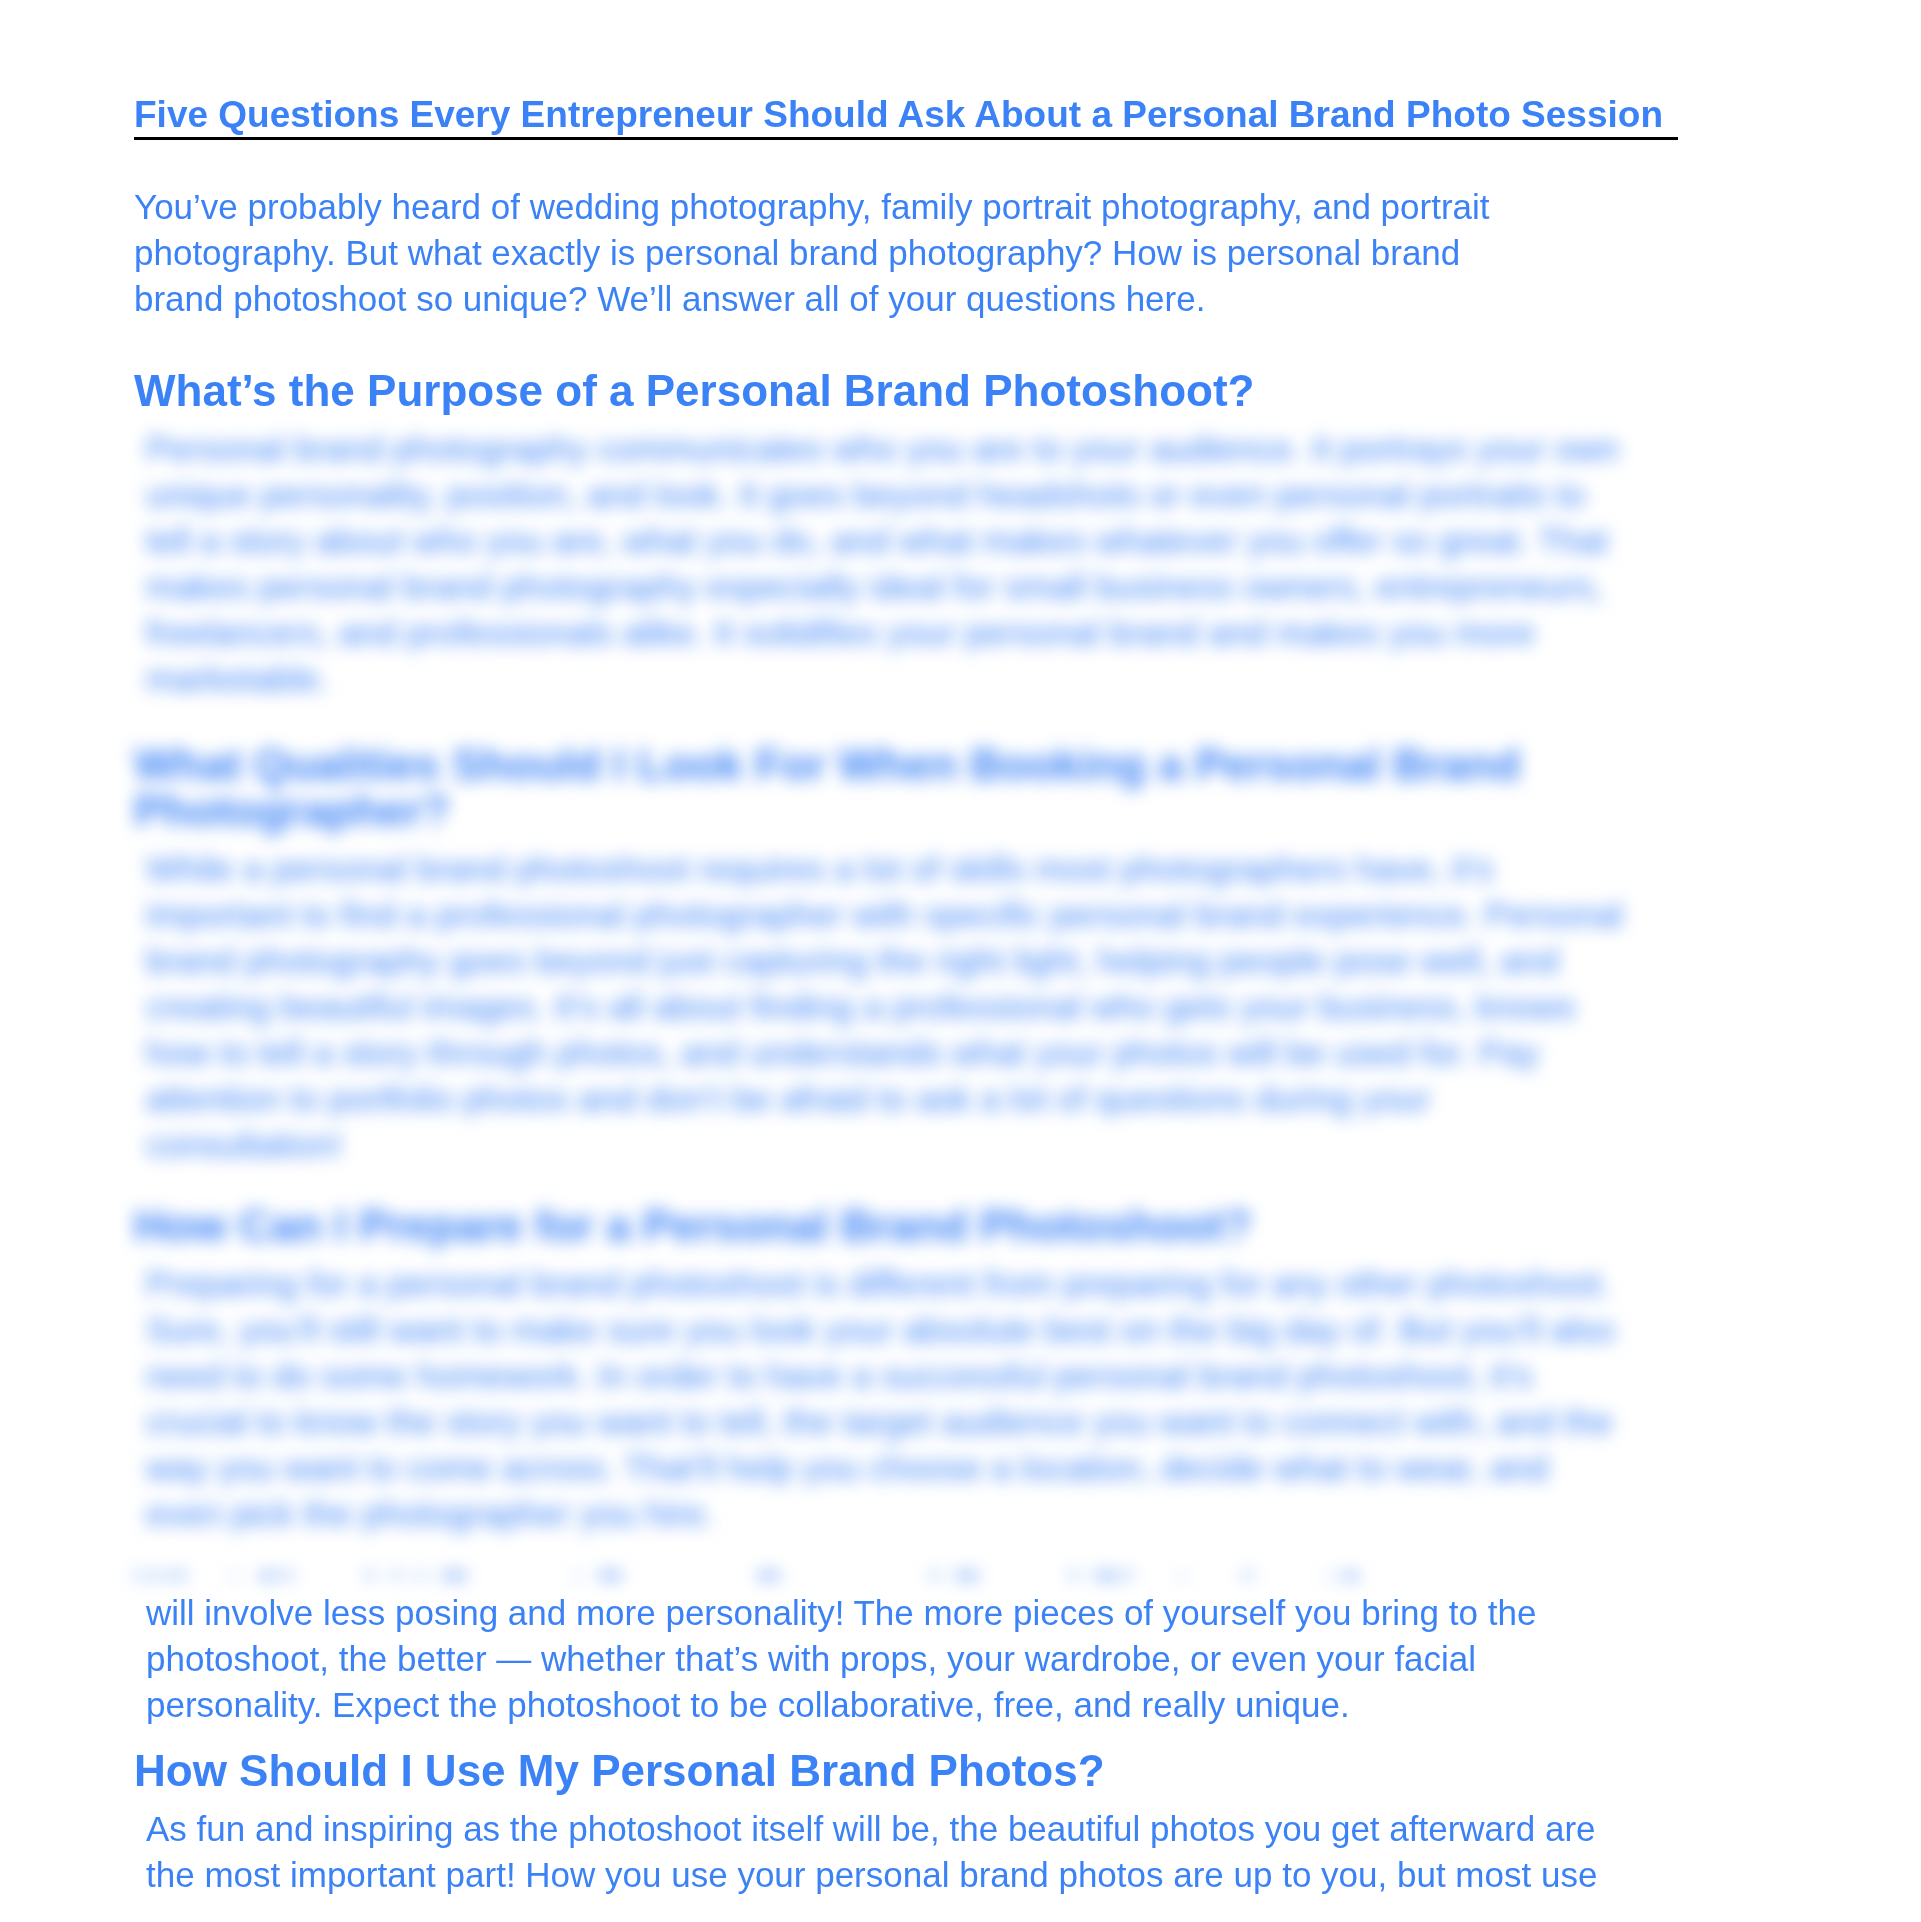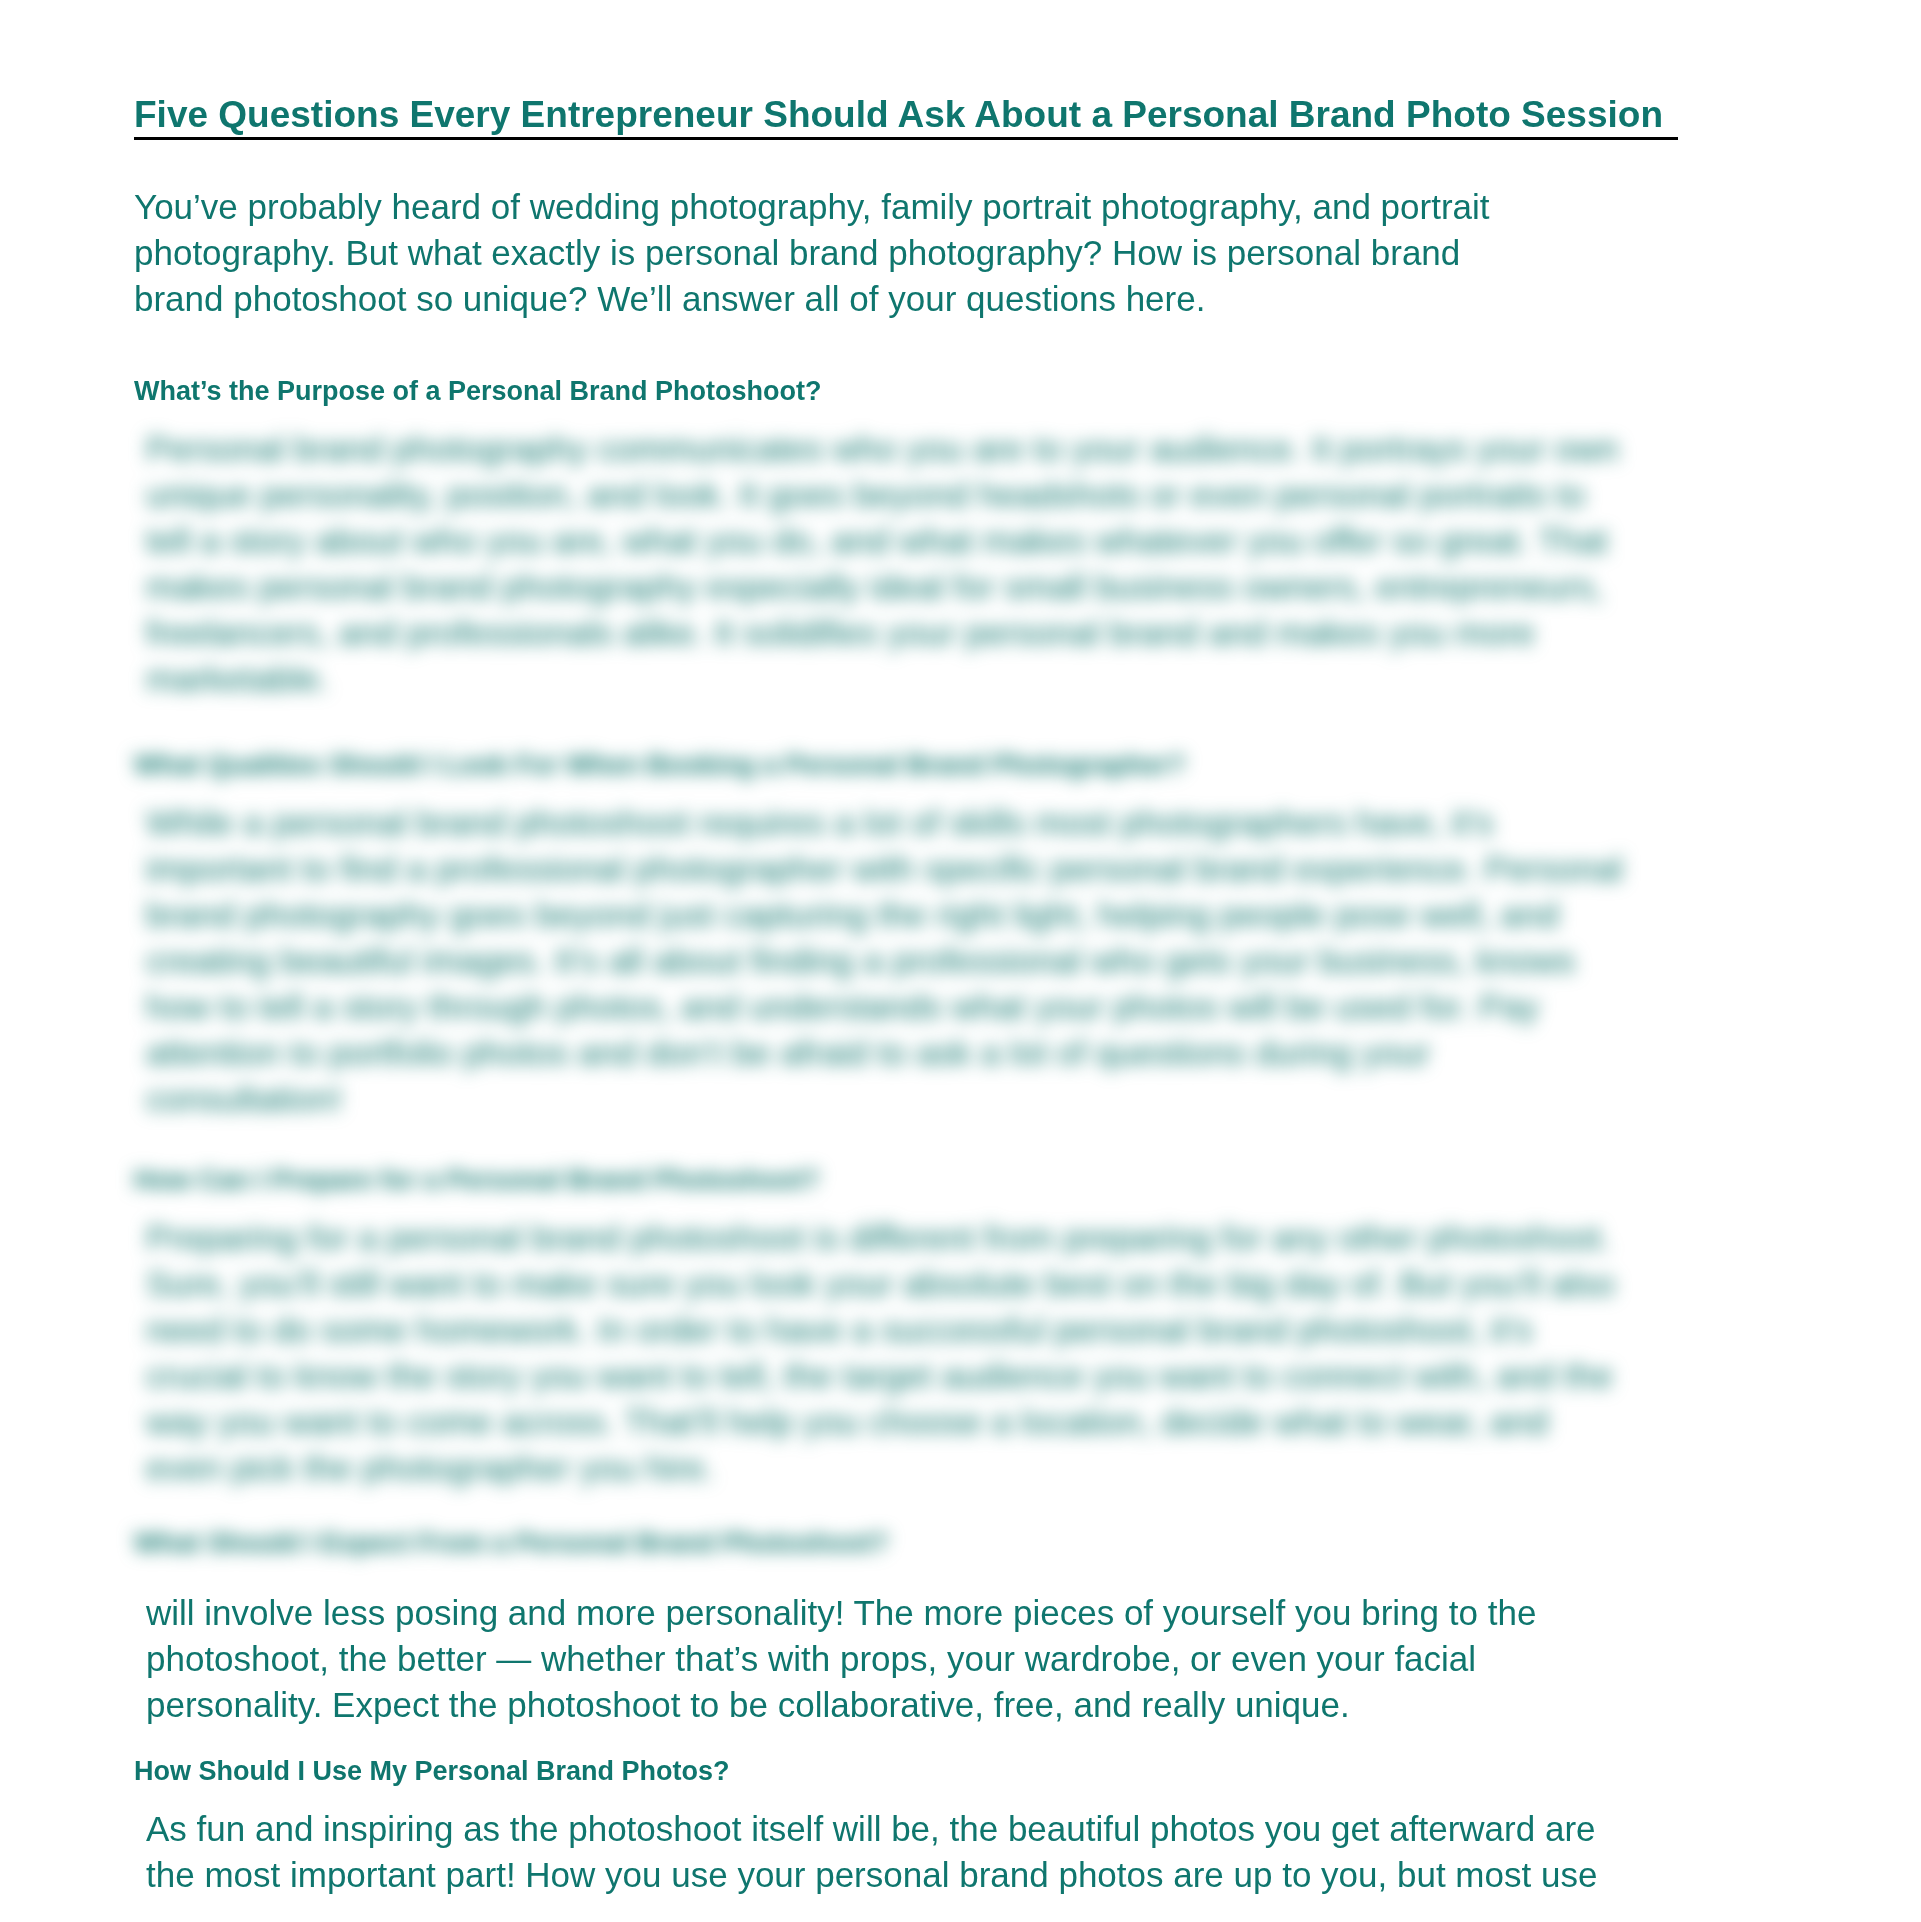--- a/index.html
+++ b/index.html
@@ -6,42 +6,42 @@
     margin: 0;
     padding: 0;
     background: #ffffff;
   }
   .page {
     position: relative;
     width: 1921px;
     height: 1922px;
     box-sizing: border-box;
     background: #ffffff;
-    color: #0f766e;
+    color: #3b82f6;
     padding: 92px 139px 0 134px;
     overflow: hidden;
     font-family: "Liberation Sans", "DejaVu Sans", sans-serif;
     font-size: 35px;
     line-height: 46px;
   }
   .title {
     font-size: 37px;
     line-height: 46px;
     font-weight: 700;
     margin: 0 0 46px 0;
   }
   .title .u {
     border-bottom: 3.8px solid #000000;
     padding-right: 15.4px;
     padding-bottom: 1.9px;
   }
   .para { margin: 12px; }
   .intro { margin: 0 0 46px 0; }
   .h {
-    font-size: 27px;
+    font-size: 44px;
     line-height: 46px;
     font-weight: 700;
     margin: 0;
   }
   .line { display: block; white-space: pre; }
   
   .blur-region {
     height: 1164px;
     overflow: hidden;
     filter: blur(8.6px);

